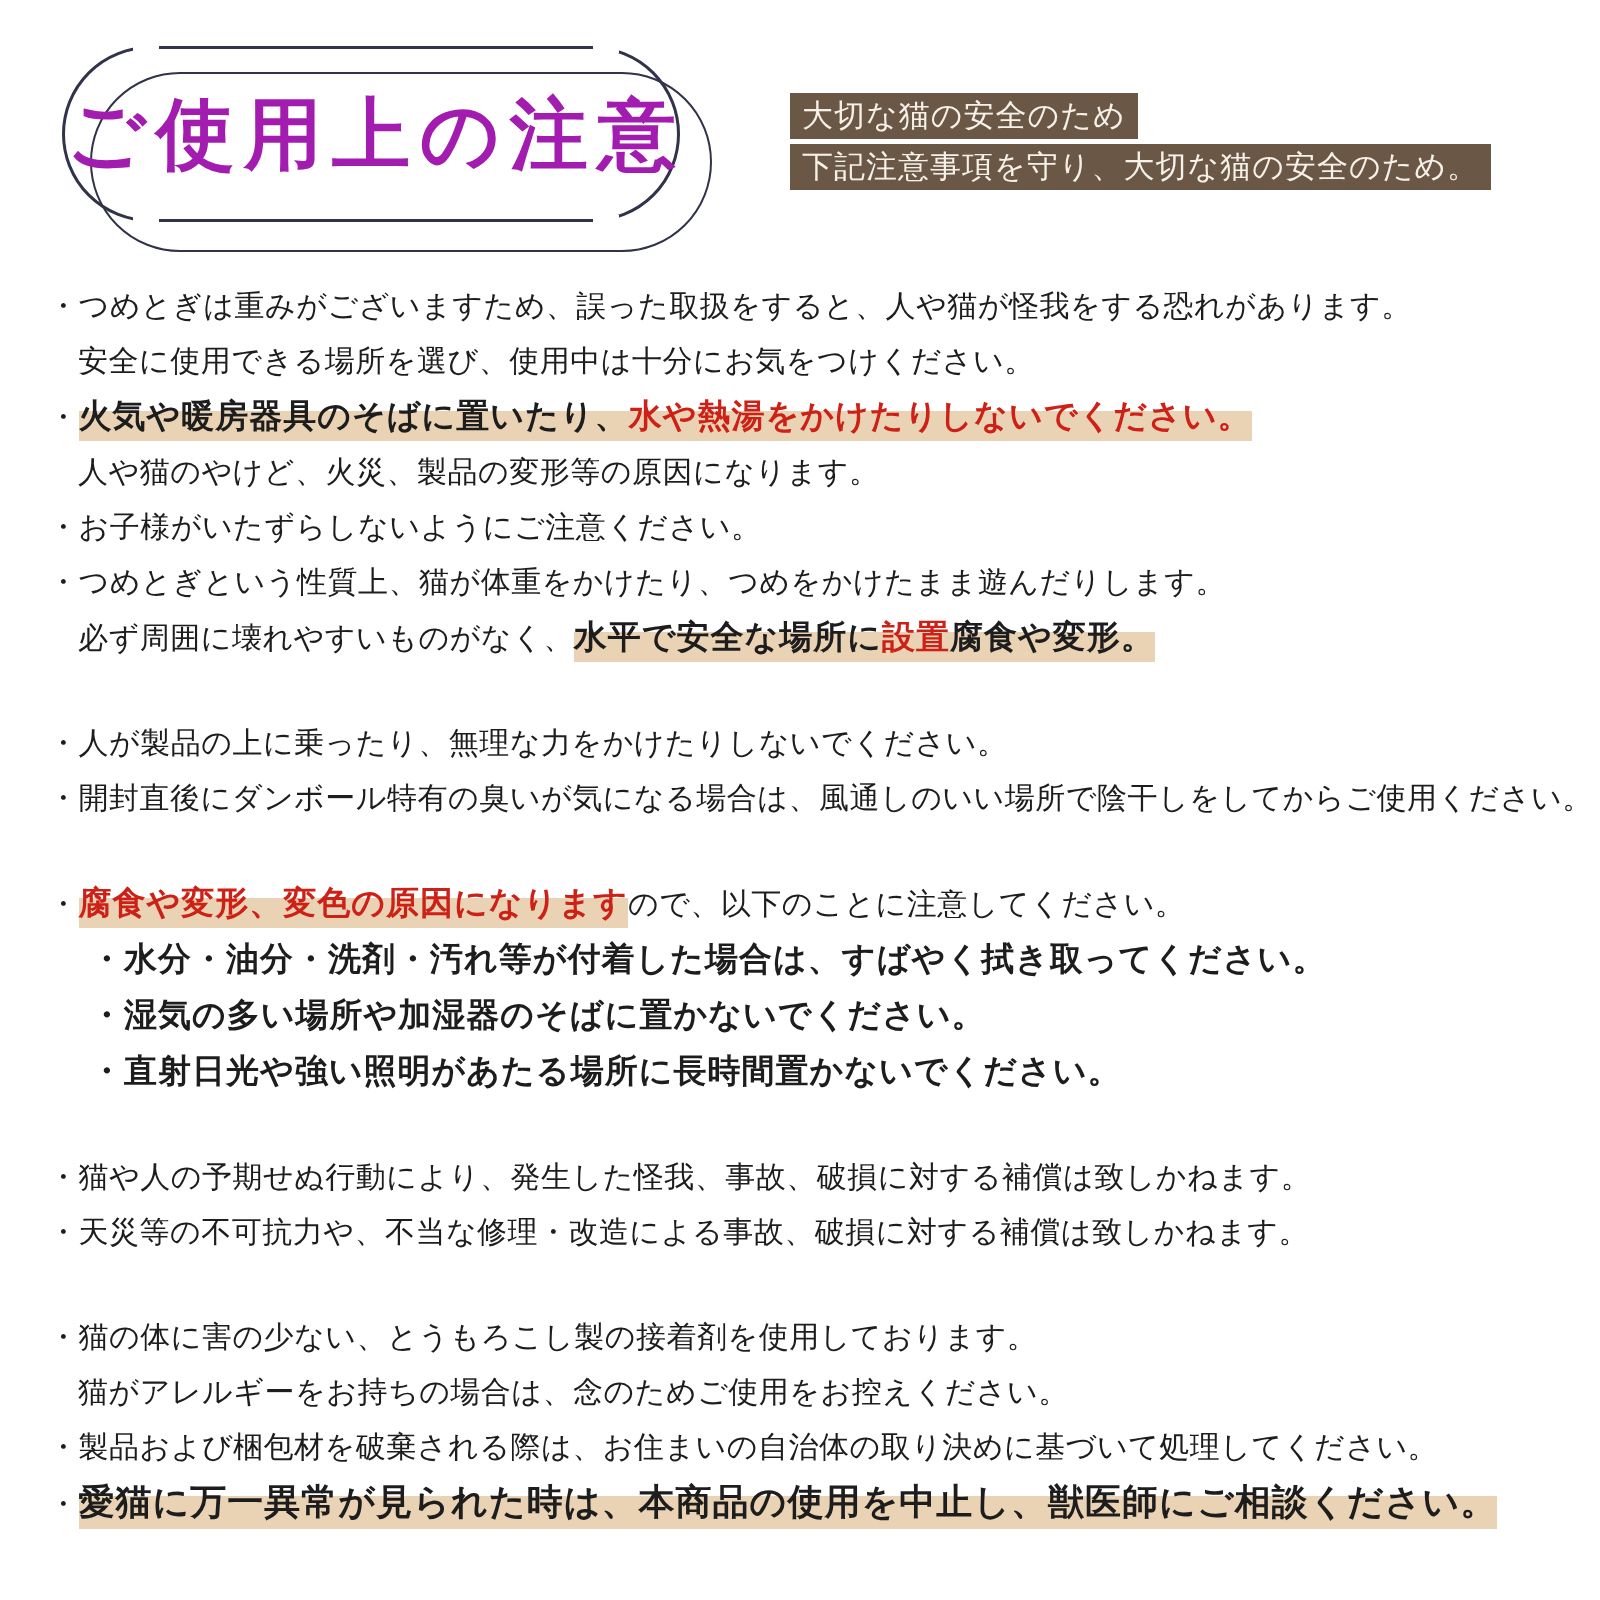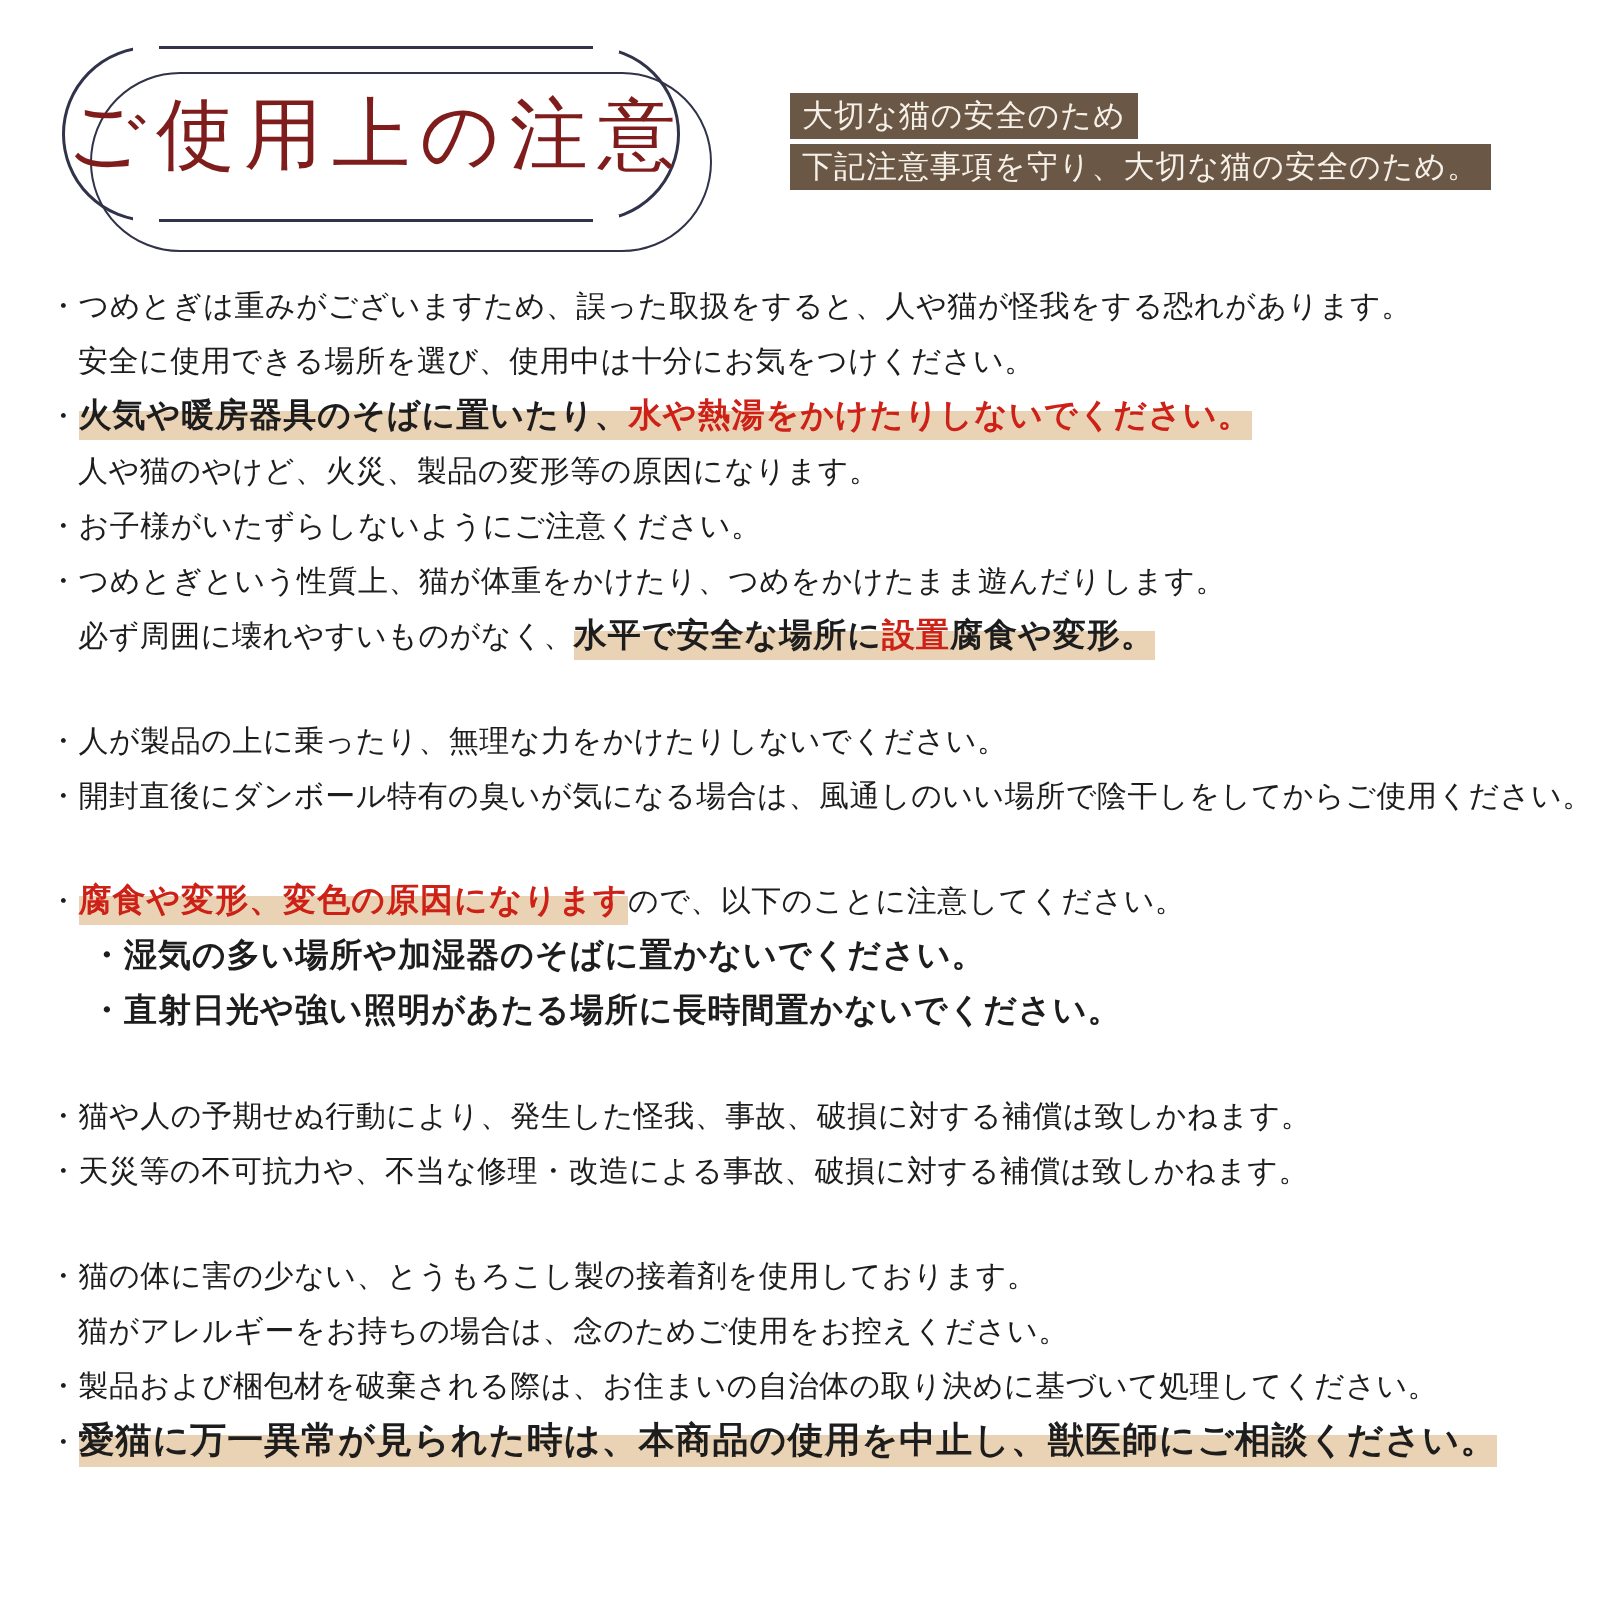--- a/index.html
+++ b/index.html
@@ -27,40 +27,40 @@
     transform:translate(28px,26px);z-index:-1;
   }
   
   .gap-tick{position:absolute;background:#ffffff;z-index:2;}
   .gt1{left:68px;top:-5px;width:26px;height:9px;}
   .gt2{left:528px;top:-5px;width:26px;height:9px;}
   .gt3{left:68px;bottom:-5px;width:26px;height:9px;}
   .gt4{left:528px;bottom:-5px;width:26px;height:9px;}
 
   .page-title{
-    font-size:78px;font-weight:400;letter-spacing:10px;color:#7f1d1d;
+    font-size:78px;font-weight:700;letter-spacing:10px;color:#a21caf;
     white-space:nowrap;line-height:1;padding-left:10px;
   }
 
   .banner{
     position:absolute;left:790px;background:var(--brown);color:#f6f1e8;
     font-weight:400;white-space:nowrap;line-height:1;
     padding:7px 12px 8px 12px;font-size:31px;letter-spacing:1px;
   }
   .banner.b1{top:93px;}
   .banner.b2{top:144px;}
 
   
   .notes{padding:16px 0 0 48px;}
   .line{white-space:nowrap;line-height:55px;font-size:30px;letter-spacing:.5px;}
   .line.gap{margin-top:50px;}
   .ind1{padding-left:30px;}
   .ind2{padding-left:42px;}
   .bullet{display:inline-block;}
-  .seg.b{font-weight:700;font-size:33px;letter-spacing:1px;font-family:Liberation Serif, serif;}
+  .seg.b{font-weight:700;font-size:33px;letter-spacing:1px;}
   .seg.r{color:var(--red);text-align:right;}
   .seg.hl{background:linear-gradient(to bottom,transparent 32%,var(--hl) 32%);padding-bottom:7px;}
   .line.big .seg{font-size:36px;}
 </style>
 </head>
 <body>
 
 <div class="header">
   <div class="capsule">
     <span class="gap-tick gt1"></span>
@@ -77,20 +77,21 @@
     <div class="line"><span class="bullet">・</span><span class="seg">つめとぎは重みがございますため、誤った取扱をすると、人や猫が怪我をする恐れがあります。</span></div>
     <div class="line ind1"><span class="seg">安全に使用できる場所を選び、使用中は十分にお気をつけください。</span></div>
     <div class="line"><span class="bullet">・</span><span class="seg b hl">火気や暖房器具のそばに置いたり、</span><span class="seg b r hl">水や熱湯をかけたりしないでください。</span></div>
     <div class="line ind1"><span class="seg">人や猫のやけど、火災、製品の変形等の原因になります。</span></div>
     <div class="line"><span class="bullet">・</span><span class="seg">お子様がいたずらしないようにご注意ください。</span></div>
     <div class="line"><span class="bullet">・</span><span class="seg">つめとぎという性質上、猫が体重をかけたり、つめをかけたまま遊んだりします。</span></div>
     <div class="line ind1"><span class="seg">必ず周囲に壊れやすいものがなく、</span><span class="seg b hl">水平で安全な場所に</span><span class="seg b r hl">設置</span><span class="seg b hl">腐食や変形。</span></div>
     <div class="line gap"><span class="bullet">・</span><span class="seg">人が製品の上に乗ったり、無理な力をかけたりしないでください。</span></div>
     <div class="line"><span class="bullet">・</span><span class="seg">開封直後にダンボール特有の臭いが気になる場合は、風通しのいい場所で陰干しをしてからご使用ください。</span></div>
     <div class="line gap"><span class="bullet">・</span><span class="seg b r hl">腐食や変形、変色の原因になります</span><span class="seg">ので、以下のことに注意してください。</span></div>
+    <div class="line ind2"><span class="seg b">・水分・油分・洗剤・汚れ等が付着した場合は、すばやく拭き取ってください。</span></div>
     <div class="line ind2"><span class="seg b">・湿気の多い場所や加湿器のそばに置かないでください。</span></div>
     <div class="line ind2"><span class="seg b">・直射日光や強い照明があたる場所に長時間置かないでください。</span></div>
     <div class="line gap"><span class="bullet">・</span><span class="seg">猫や人の予期せぬ行動により、発生した怪我、事故、破損に対する補償は致しかねます。</span></div>
     <div class="line"><span class="bullet">・</span><span class="seg">天災等の不可抗力や、不当な修理・改造による事故、破損に対する補償は致しかねます。</span></div>
     <div class="line gap"><span class="bullet">・</span><span class="seg">猫の体に害の少ない、とうもろこし製の接着剤を使用しております。</span></div>
     <div class="line ind1"><span class="seg">猫がアレルギーをお持ちの場合は、念のためご使用をお控えください。</span></div>
     <div class="line"><span class="bullet">・</span><span class="seg">製品および梱包材を破棄される際は、お住まいの自治体の取り決めに基づいて処理してください。</span></div>
     <div class="line big"><span class="bullet">・</span><span class="seg b hl">愛猫に万一異常が見られた時は、本商品の使用を中止し、獣医師にご相談ください。</span></div>
   </div>
 

